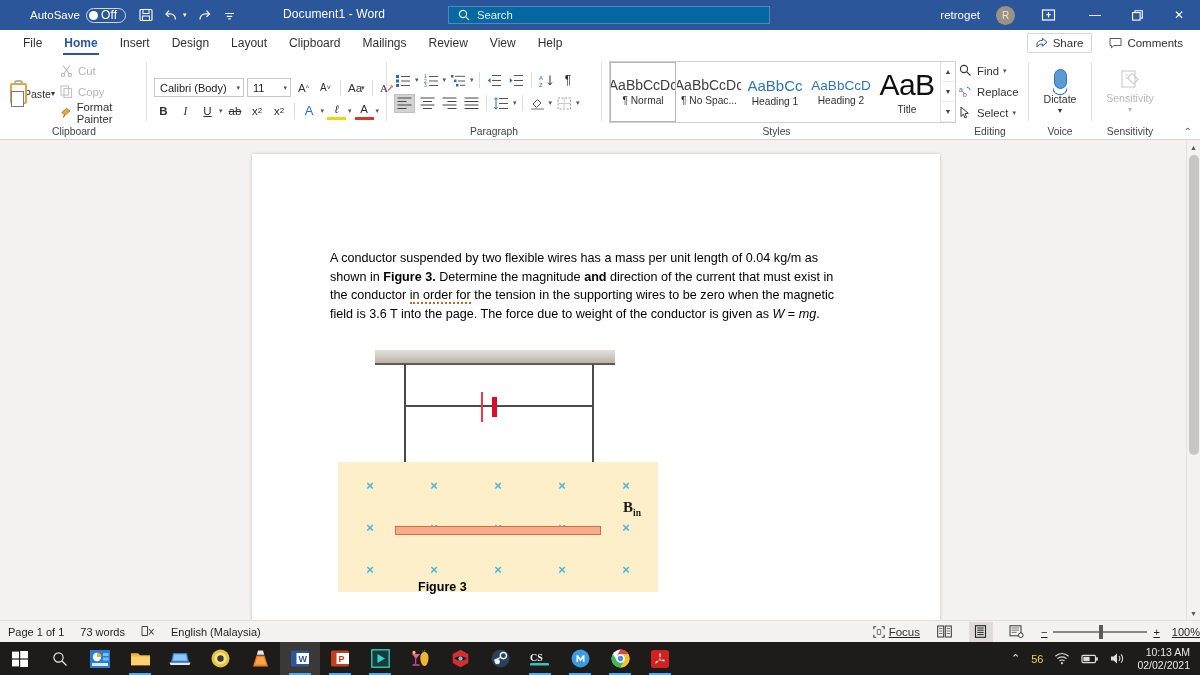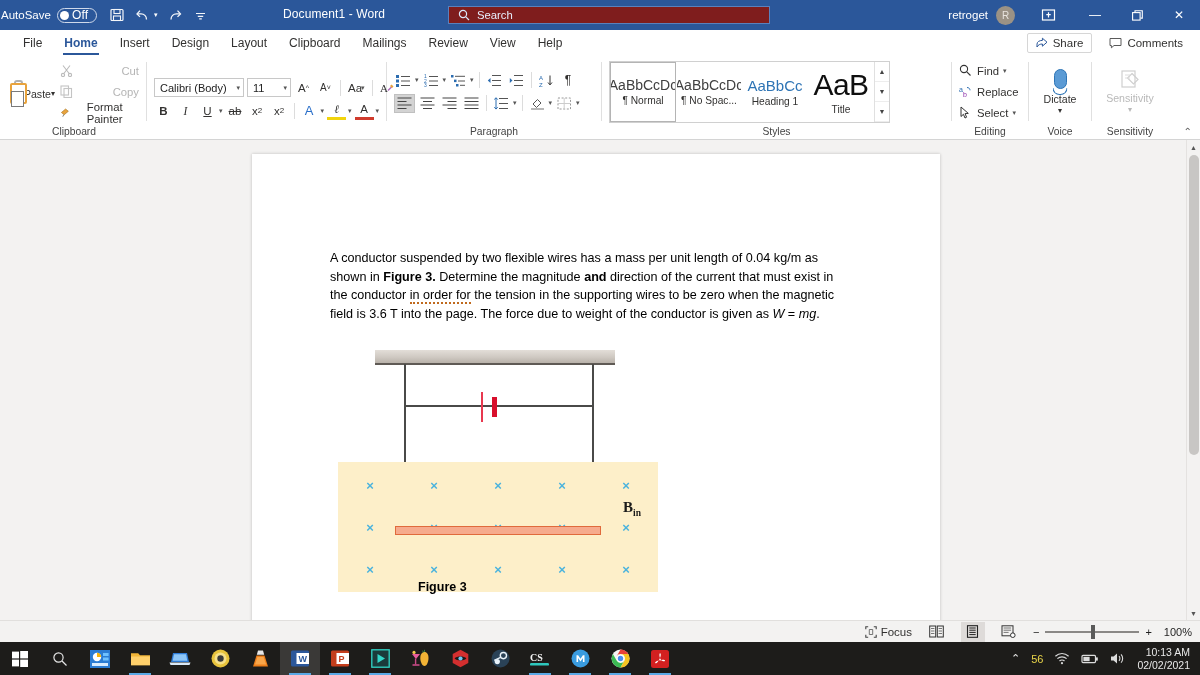--- a/index.html
+++ b/index.html
@@ -10,49 +10,49 @@
     background: #fff;
     -webkit-font-smoothing: antialiased;
   }
   .app { position: relative; width: 1200px; height: 675px; }
 
   
   .titlebar {
     height: 30px; background: #2b579a; color: #fff;
     display: flex; align-items: center; position: relative;
   }
-  .autosave-wrap { display:flex; align-items:center; gap:6px; margin-left:1px; }
+  .autosave-wrap { display:flex; align-items:center; gap:6px; margin-left:30px; }
   .autosave-label { font-size: 11.5px; }
   .toggle {
     width: 40px; height: 15px; border-radius: 8px;
     border: 1px solid #cfd9ea; background: #2b579a;
     display: flex; align-items: center; padding: 0 2px; gap: 3px;
   }
   .toggle .knob { width: 9px; height: 9px; border-radius: 50%; background: #fff; }
   .toggle .t-txt { font-size: 12px; color: #fff; letter-spacing: .2px; }
 
   .qat { display: flex; align-items: center; gap: 11px; margin-left: 13px; }
   .qat .qi { opacity: .95; display:flex; align-items:center; cursor: default;}
   .qat .chev { font-size: 7px; margin-left: -7px; }
 
   .doc-title {
     position: absolute; left: 283px; top: 7px;
     font-size: 12px; letter-spacing: .1px;
   }
   .search-box {
     position: absolute; left: 448px; top: 6px; width: 322px; height: 18px;
-    background: #7f1d1d; border: 1px solid #5a81bd;
+    background: #0369a1; border: 1px solid #5a81bd;
     display: flex; align-items: center; gap: 7px; padding-left: 9px;
     font-size: 11.3px; color: #e7eefc;
   }
   .title-right {
     position: absolute; right: 0; top: 0; height: 30px;
     display: flex; align-items: center;
   }
-  .user-name { font-size: 11.5px; margin-right: 8px; }
+  .user-name { font-size: 11.5px; margin-right: 16px; }
   .avatar {
     width: 19px; height: 19px; border-radius: 50%;
     background: #9b9285; color: #e8e4de;
     font-size: 10px; display: flex; align-items: center; justify-content: center;
   }
   .ribbon-display { margin-left: 26px; display:flex; align-items:center; }
   .win-btns { display: flex; margin-left: 18px; }
   .win-btn {
     width: 42px; height: 30px; display: flex; align-items: center;
     justify-content: center; font-size: 12px;
@@ -108,23 +108,22 @@
     position: absolute; left: 5px; top: 0px; width: 9px; height: 6px;
     border: 2px solid #b0b0b0; border-bottom: none; border-radius: 3px 3px 0 0;
     background: #fff;
   }
   .paste-icon .pg {
     position: absolute; right: 0px; bottom: 1px; width: 13px; height: 16px;
     border: 1.5px solid #7a7a7a; background: #fff;
   }
   .clip-right { display: flex; flex-direction: column; gap: 3px; padding-left: 5px; }
   .clip-item {
-    display: flex; align-items: center; gap: 17px; font-size: 11.3px; color: #323130;
+    display: flex; align-items: center; gap: 5px; font-size: 11.3px; color: #323130;
     height: 18px;
-    justify-content: space-between;
   }
   .clip-item.dis { color: #b5b5b5; }
 
   
   .font-rows { display: flex; flex-direction: column; gap: 4px; }
   .frow { display: flex; align-items: center; gap: 3px; }
   .combo {
     border: 1px solid #c8c8c8; height: 19px; display: flex; align-items: center;
     justify-content: space-between; font-size: 11px; color: #222; background: #fff;
     padding: 0 3px 0 5px;
@@ -279,21 +278,21 @@
   .vs-thumb { width: 10px; background: #c8c6c4; border-radius: 5px; margin: 1px 0; }
 
   
   .statusbar {
     position: absolute; left: 0; right: 0; bottom: 33px; height: 22px;
     background: #f3f2f1; border-top: 1px solid #e1dfdd;
     display: flex; align-items: center; font-size: 11px; color: #1f1f1f;
   }
   .sb-left { display: flex; align-items: center; gap: 16px; padding-left: 8px; }
   .sb-right {
-    margin-left: auto; display: flex; align-items: center; gap: 12px; padding-right: 8px;
+    margin-left: auto; display: flex; align-items: center; gap: 12px;  text-decoration: underline;
   }
   .view-btn {
     width: 24px; height: 20px; display: flex; align-items: center;
     justify-content: center; font-size: 12px; color: #222;
   }
   .view-btn.active { background: #dedbd9; }
   .zoom-slider { display: flex; align-items: center; gap: 6px; }
   .zs-track {
     width: 94px; height: 2px; background: #8a8886; position: relative;
   }
@@ -629,20 +628,24 @@
           </div>
           <div class="style-item">
             <span class="style-prev">AaBbCcDc</span>
             <span class="style-name">¶ No Spac...</span>
           </div>
           <div class="style-item">
             <span class="style-prev h1">AaBbCс</span>
             <span class="style-name">Heading 1</span>
           </div>
           <div class="style-item">
+            <span class="style-prev h2">AaBbCcD</span>
+            <span class="style-name">Heading 2</span>
+          </div>
+          <div class="style-item">
             <span class="style-prev title">AaB</span>
             <span class="style-name">Title</span>
           </div>
           <div class="gal-scroll">
             <div>▲</div>
             <div>▼</div>
             <div>▼</div>
           </div>
         </div>
       </div>
@@ -761,20 +764,31 @@
 
     <div class="vscroll">
       <div class="vs-arrow">▲</div>
       <div class="vs-thumb" style="height:300px"></div>
       <div style="flex:1"></div>
       <div class="vs-arrow">▼</div>
     </div>
   </div>
 
   <div class="statusbar">
+    <div class="sb-left">
+      <span>Page 1 of 1</span>
+      <span>73 words</span>
+      <span>
+        <svg width="14" height="13" viewBox="0 0 14 13">
+            <path d="M1 1.5h5.5v9H1z" fill="none" stroke="#444" stroke-width="1"></path>
+            <path d="M8 4 12.5 9.5M12.5 4 8 9.5" stroke="#444" stroke-width="1.1"></path>
+          </svg>
+      </span>
+      <span>English (Malaysia)</span>
+    </div>
     <div class="sb-right">
       <span class="pillbtn" style="gap:4px;padding:0">
         <svg width="12" height="12" viewBox="0 0 12 12">
             <path d="M0.8 3.2V0.8h2.4M8.8 0.8h2.4v2.4M11.2 8.8v2.4H8.8M3.2 11.2H0.8V8.8" fill="none" stroke="#444" stroke-width="1.1"></path>
             <path d="M4.3 3.5h3.4v5H4.3z" fill="none" stroke="#666" stroke-width=".9"></path>
           </svg>
         <span>Focus</span>
       </span>
       <span class="view-btn">
         <svg width="15" height="13" viewBox="0 0 15 13">

